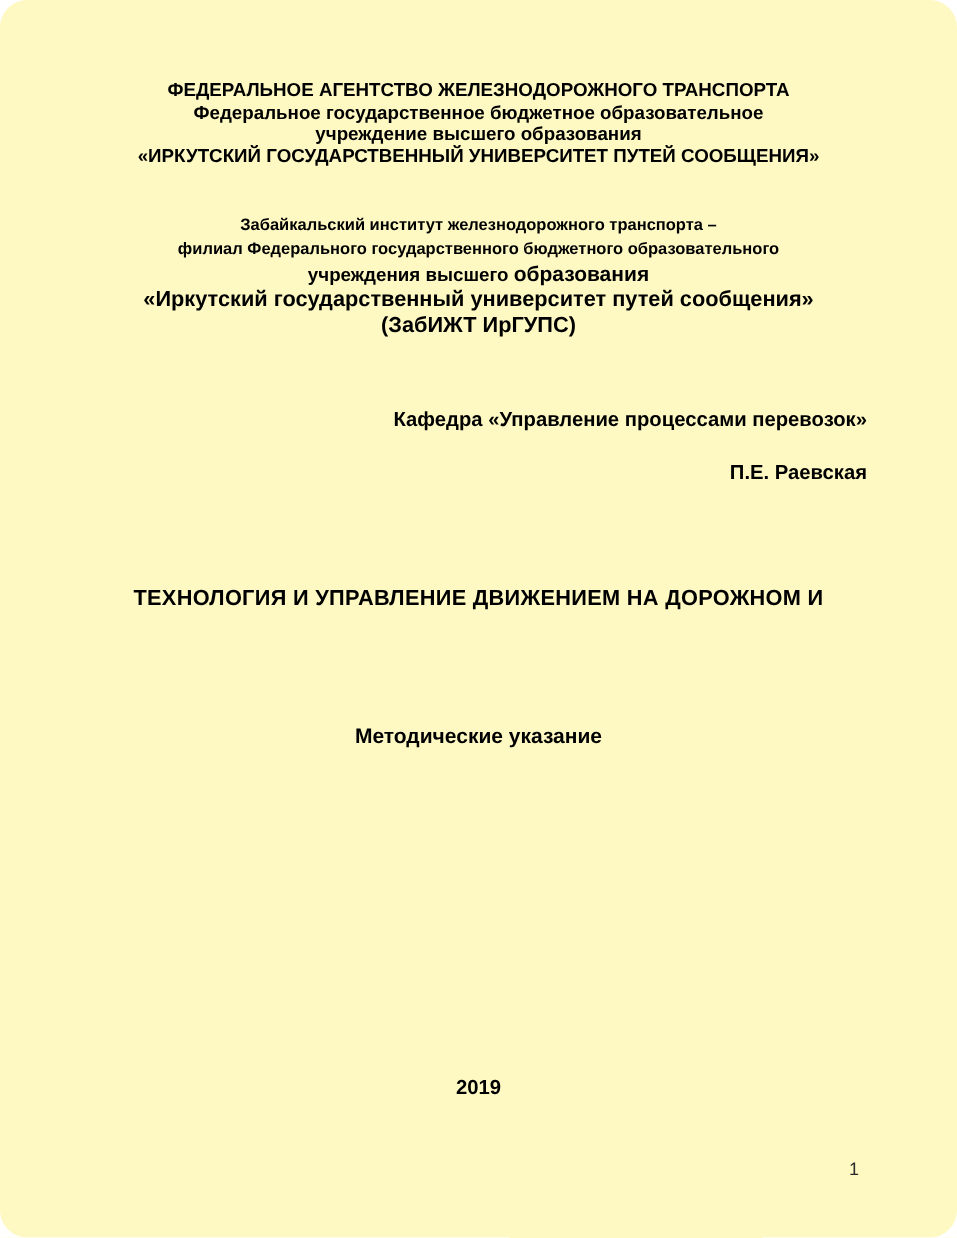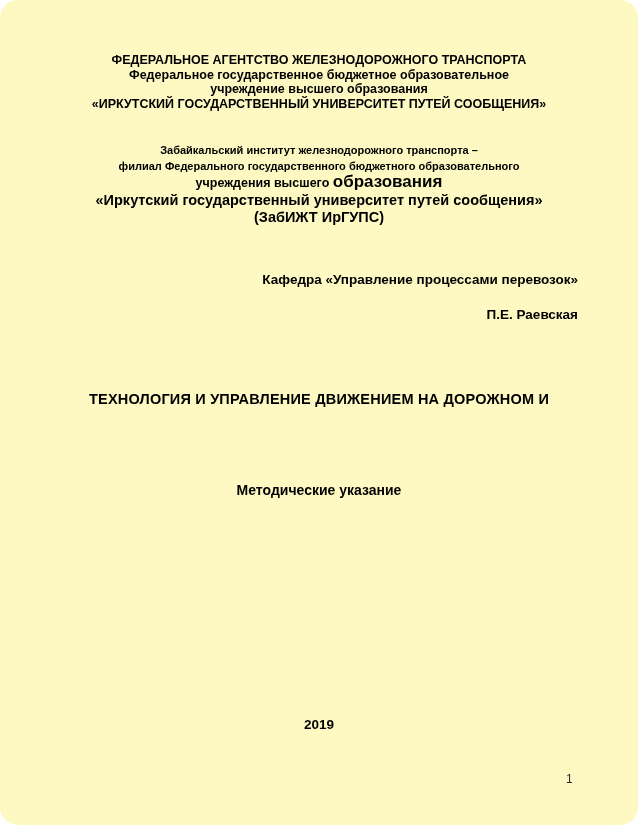--- a/index.html
+++ b/index.html
@@ -34,21 +34,21 @@
   
   .inst-l1, .inst-l2 {
     font-size: 11px;
     line-height: 15.5px;
   }
   .inst-l3 {
     font-size: 12.5px;
     line-height: 16.5px;
   }
   .inst-l3 .lg {
-    font-size: 17px;
+    font-size: 14px;
   }
   .inst-l4, .inst-l5 {
     font-size: 14.5px;
     line-height: 17px;
   }
 
   
   .dept, .author {
     position: absolute;
     right: 60px;

